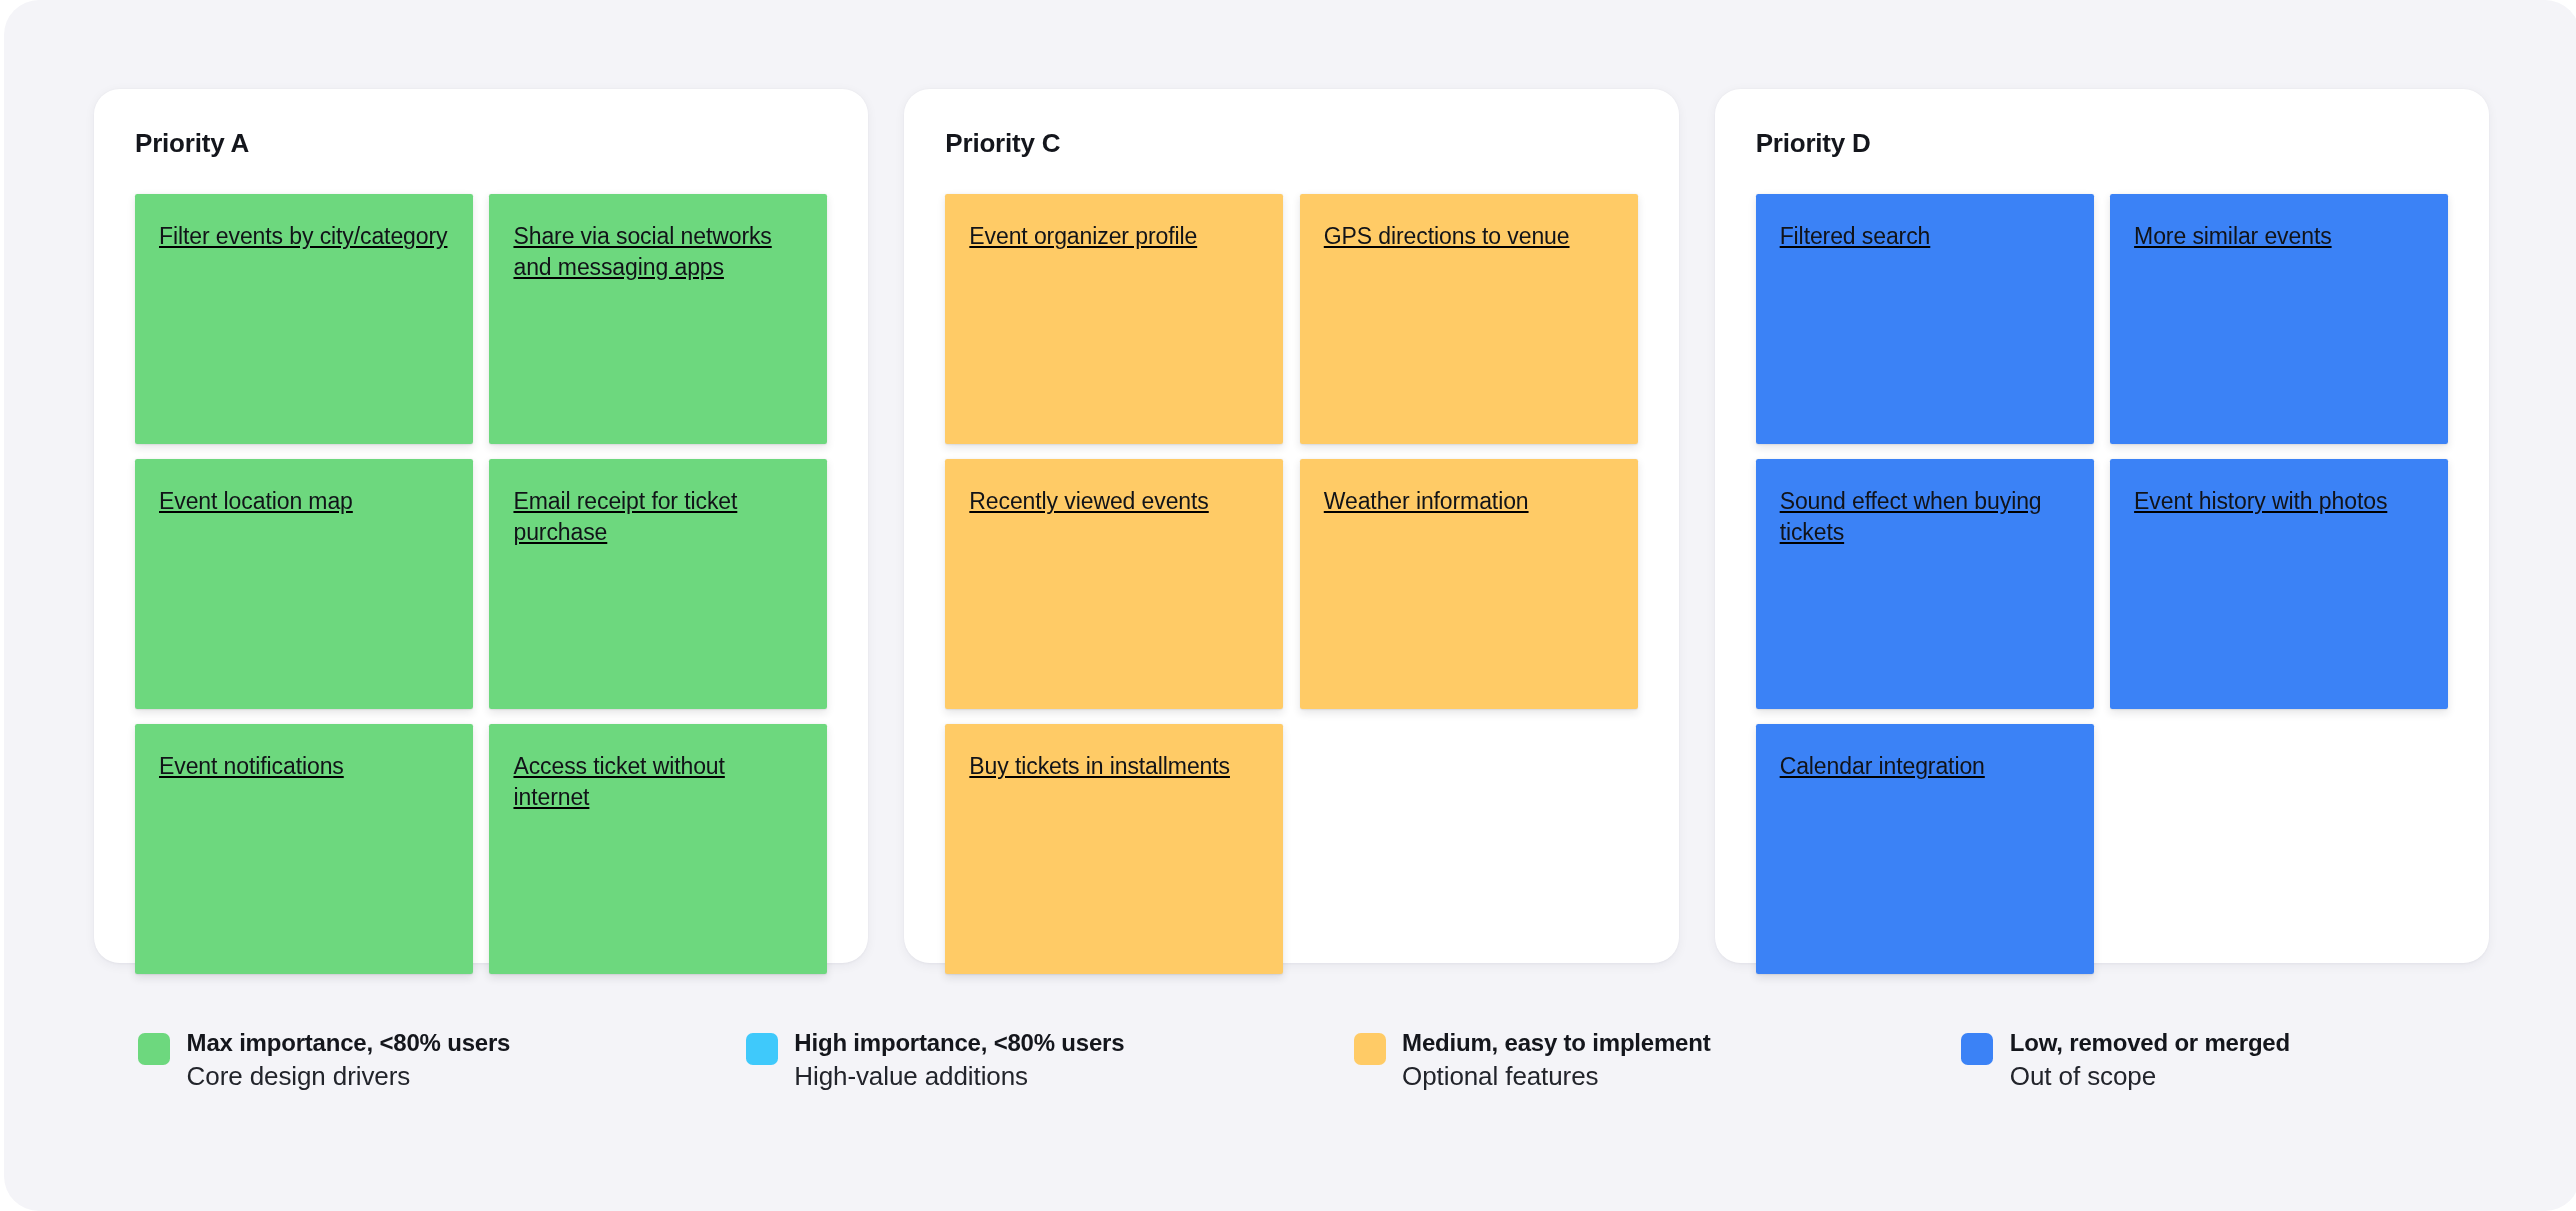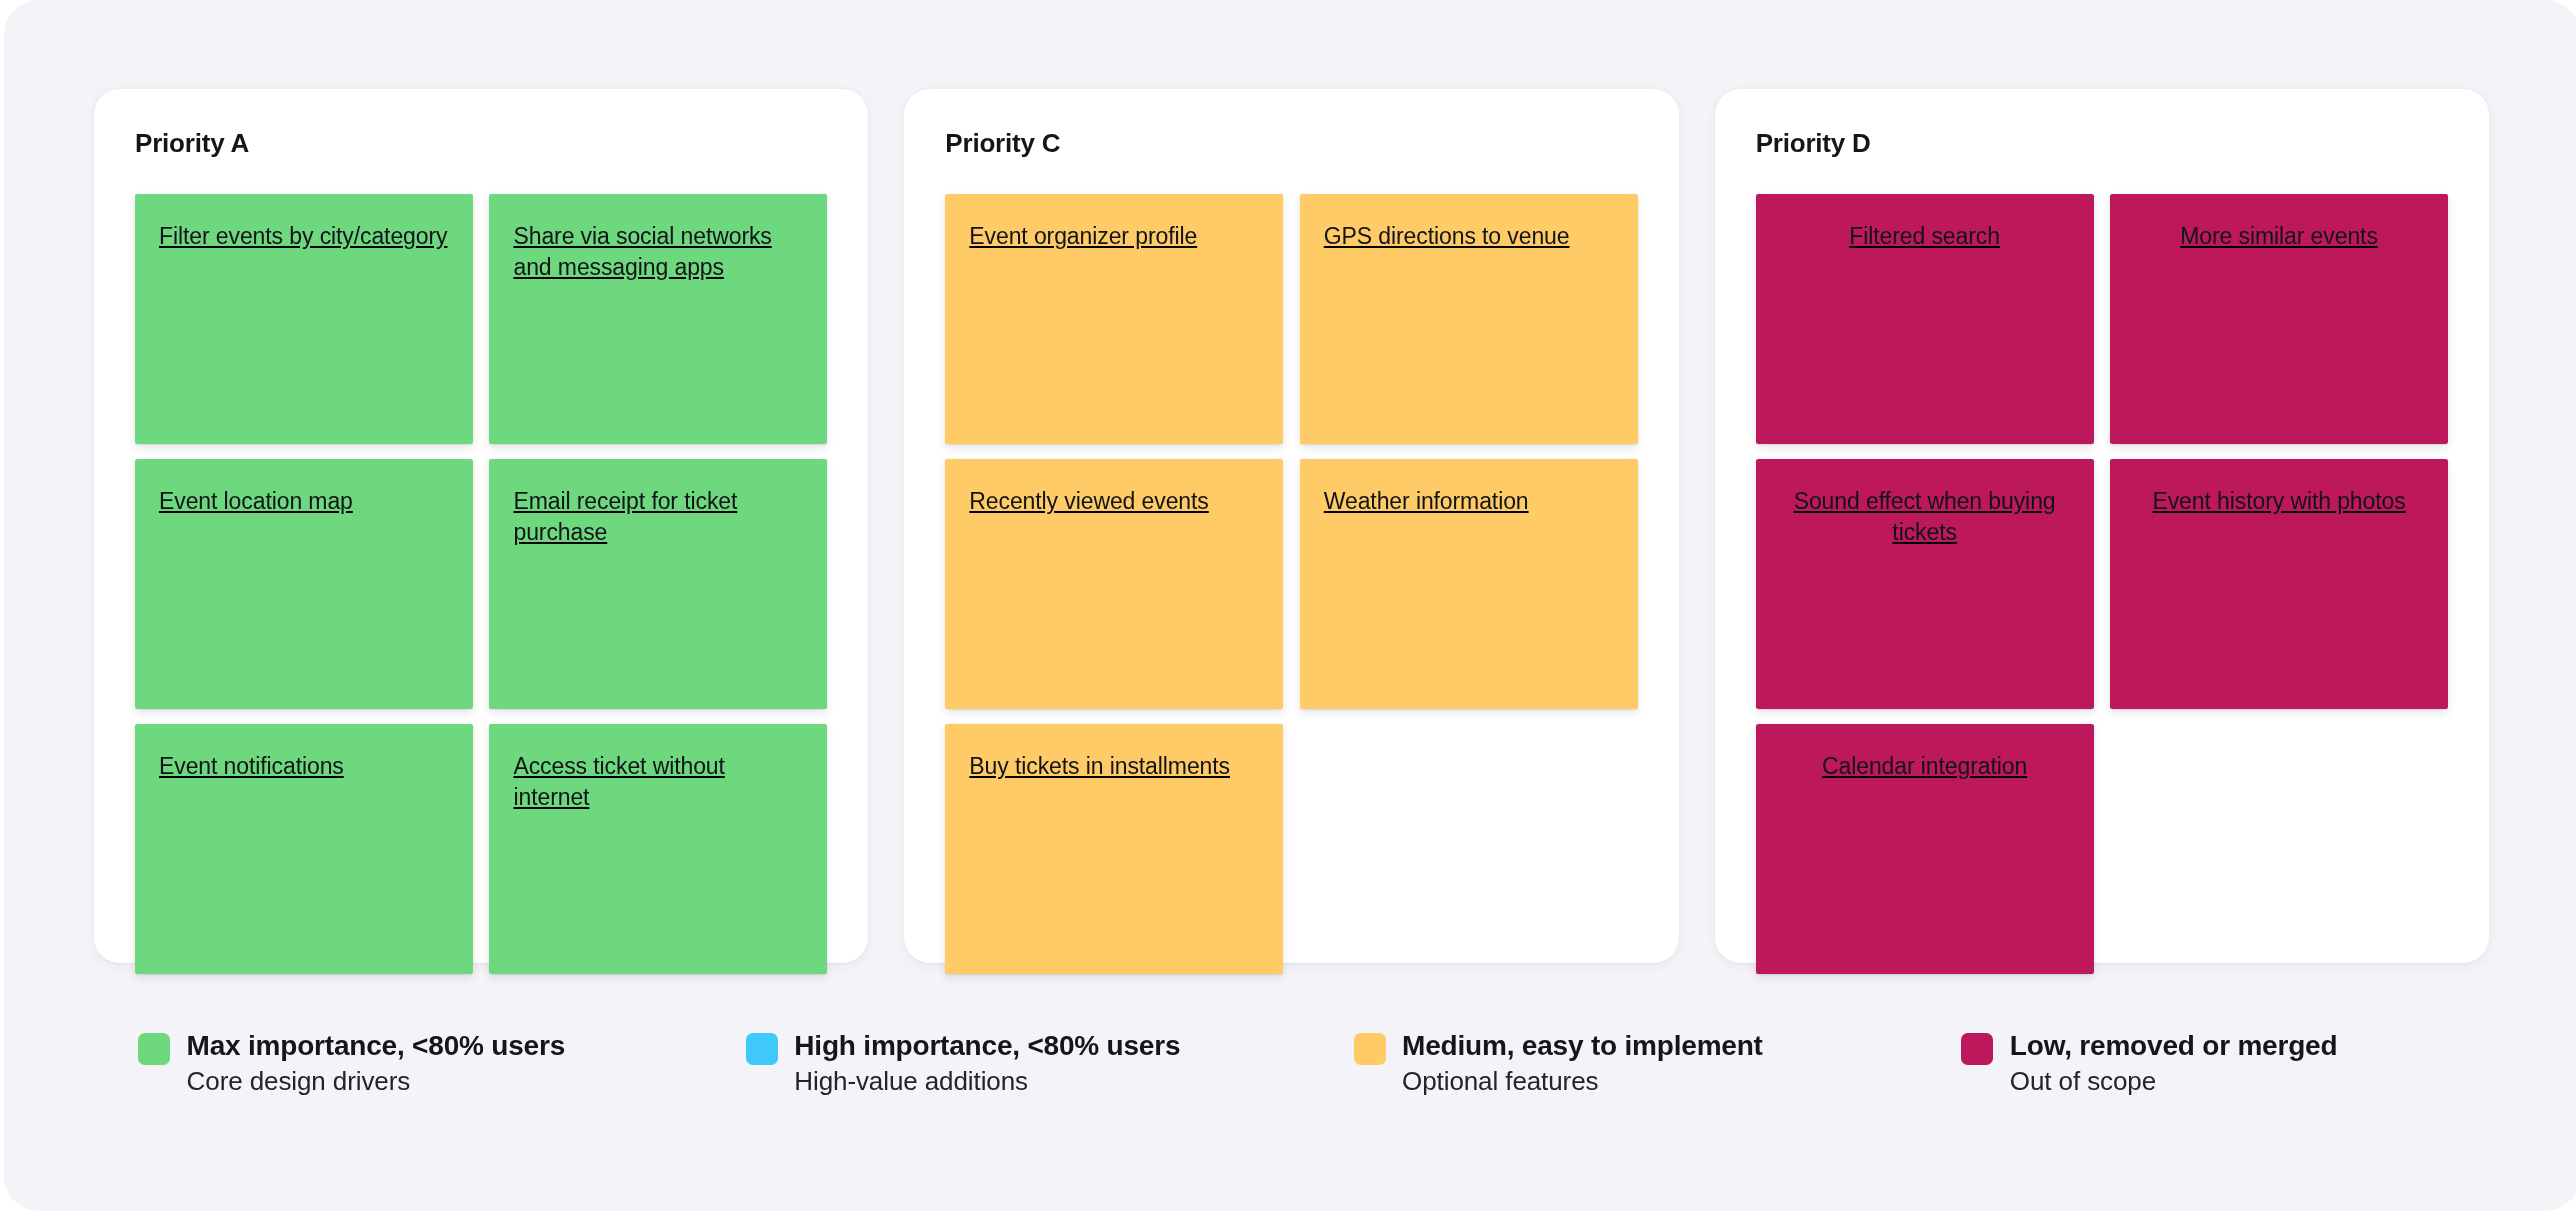--- a/index.html
+++ b/index.html
@@ -79,21 +79,21 @@
     line-height: 1.33;
     color: #111318;
     letter-spacing: -0.1px;
     word-wrap: break-word;
   }
 
   
   .c-green  { background: #6dd87e; }
   .c-blue   { background: #3fc9fb; }
   .c-yellow { background: #ffcb66; }
-  .c-orange { background: #be185d; text-align: center; }
+  .c-orange { background: #3b82f6; }
 
   
   .legend {
     position: absolute;
     left: 90px;
     top: 1030px;
     width: 2395px;
     display: flex;
     gap: 36px;
   }
@@ -114,21 +114,21 @@
     margin-top: 3px;
   }
 
   .legend-text {
     display: flex;
     flex-direction: column;
     gap: 5.3px;
   }
 
   .legend-label {
-    font-size: 28px;
+    font-size: 24px;
     font-weight: 700;
     color: #14161c;
     letter-spacing: -0.2px;
     line-height: 1.12;
   }
 
   .legend-sub {
     font-size: 26px;
     font-weight: 400;
     color: #22242b;

